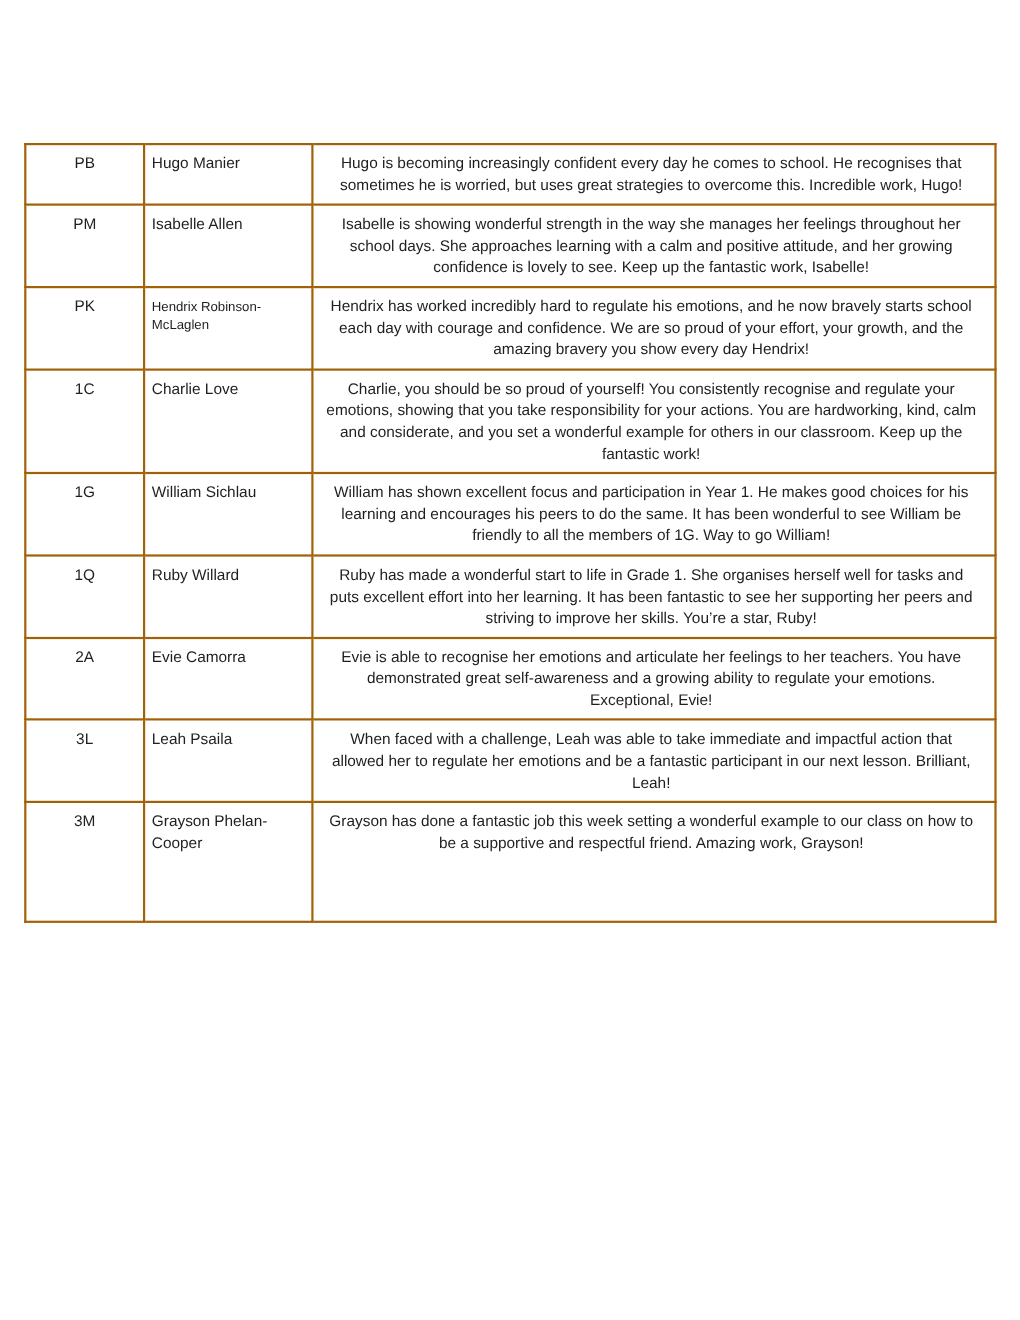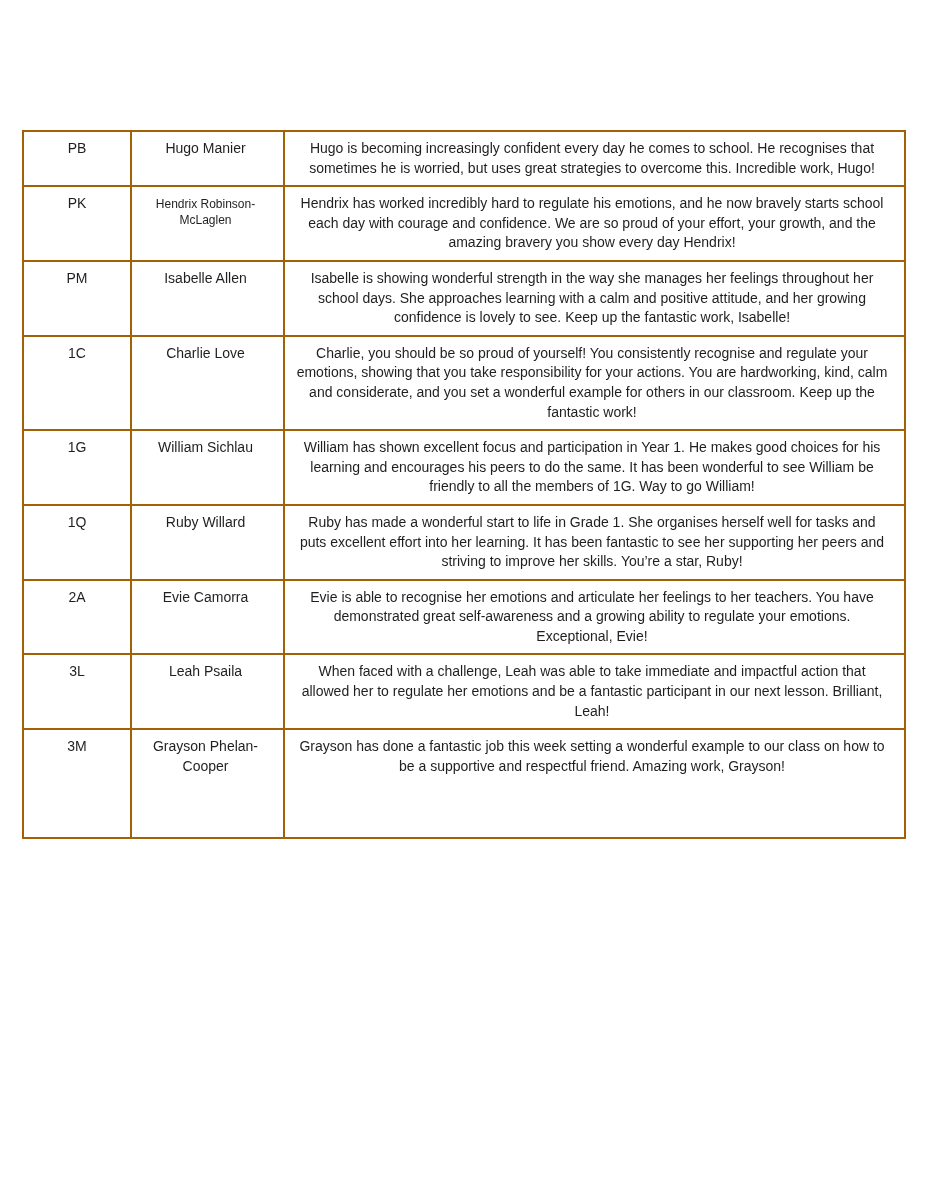--- a/index.html
+++ b/index.html
@@ -33,21 +33,21 @@
     vertical-align: top;
     font-size: 14px;
     line-height: 1.4;
     word-wrap: break-word;
   }
   td.class-cell {
     text-align: center;
     padding: 7px 4px 7px 4px;
   }
   td.name-cell {
-    text-align: center;
+    text-align: left;
     padding: 7px 10px 7px 6px;
   }
   td.name-cell.small-name {
     font-size: 12px;
     line-height: 1.35;
     padding-top: 9px;
   }
   td.comment-cell {
     text-align: center;
     padding: 7px 14px 7px 9px;
@@ -66,29 +66,29 @@
     </colgroup>
     <tbody>
   <tr>
     <td class="class-cell">PB</td>
     <td class="name-cell">Hugo Manier</td>
     <td class="comment-cell">Hugo is becoming increasingly confident every day he comes to school. He recognises that sometimes he is worried, but uses great strategies to overcome this. Incredible work, Hugo!</td>
   </tr>
 
 
   <tr>
+    <td class="class-cell">PM</td>
+    <td class="name-cell">Isabelle Allen</td>
+    <td class="comment-cell">Isabelle is showing wonderful strength in the way she manages her feelings throughout her school days. She approaches learning with a calm and positive attitude, and her growing confidence is lovely to see. Keep up the fantastic work, Isabelle!</td>
+  </tr>
+
+  <tr>
     <td class="class-cell">PK</td>
     <td class="name-cell small-name">Hendrix Robinson-McLaglen</td>
     <td class="comment-cell">Hendrix has worked incredibly hard to regulate his emotions, and he now bravely starts school each day with courage and confidence. We are so proud of your effort, your growth, and the amazing bravery you show every day Hendrix!</td>
-  </tr>
-
-  <tr>
-    <td class="class-cell">PM</td>
-    <td class="name-cell">Isabelle Allen</td>
-    <td class="comment-cell">Isabelle is showing wonderful strength in the way she manages her feelings throughout her school days. She approaches learning with a calm and positive attitude, and her growing confidence is lovely to see. Keep up the fantastic work, Isabelle!</td>
   </tr>
 
   <tr>
     <td class="class-cell">1C</td>
     <td class="name-cell">Charlie Love</td>
     <td class="comment-cell">Charlie, you should be so proud of yourself! You consistently recognise and regulate your emotions, showing that you take responsibility for your actions. You are hardworking, kind, calm and considerate, and you set a wonderful example for others in our classroom. Keep up the fantastic work!</td>
   </tr>
 
   <tr>
     <td class="class-cell">1G</td>

